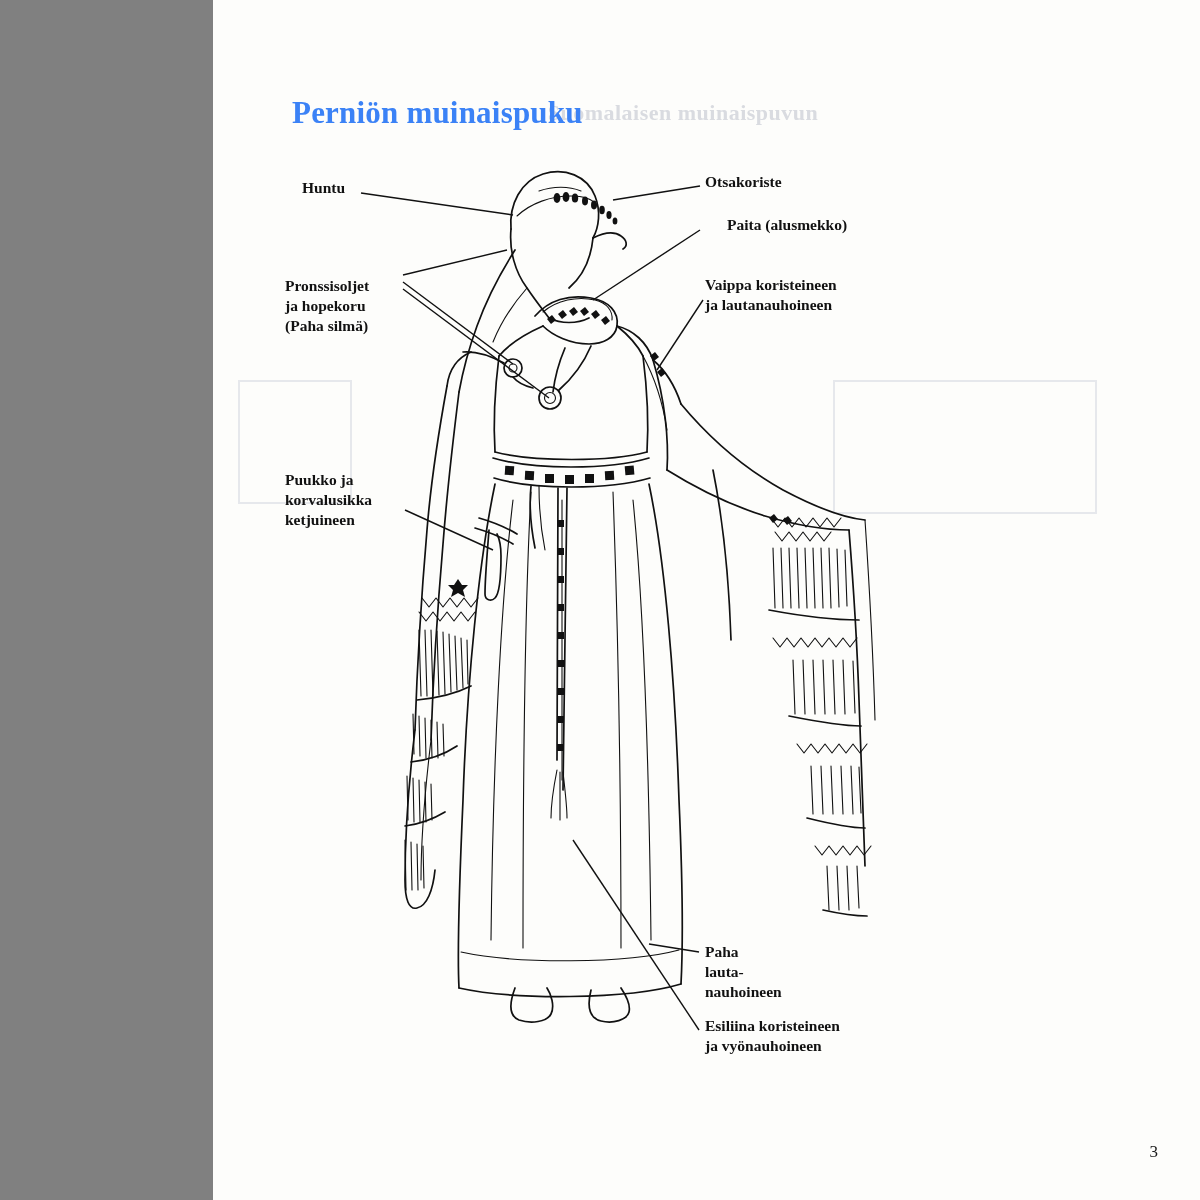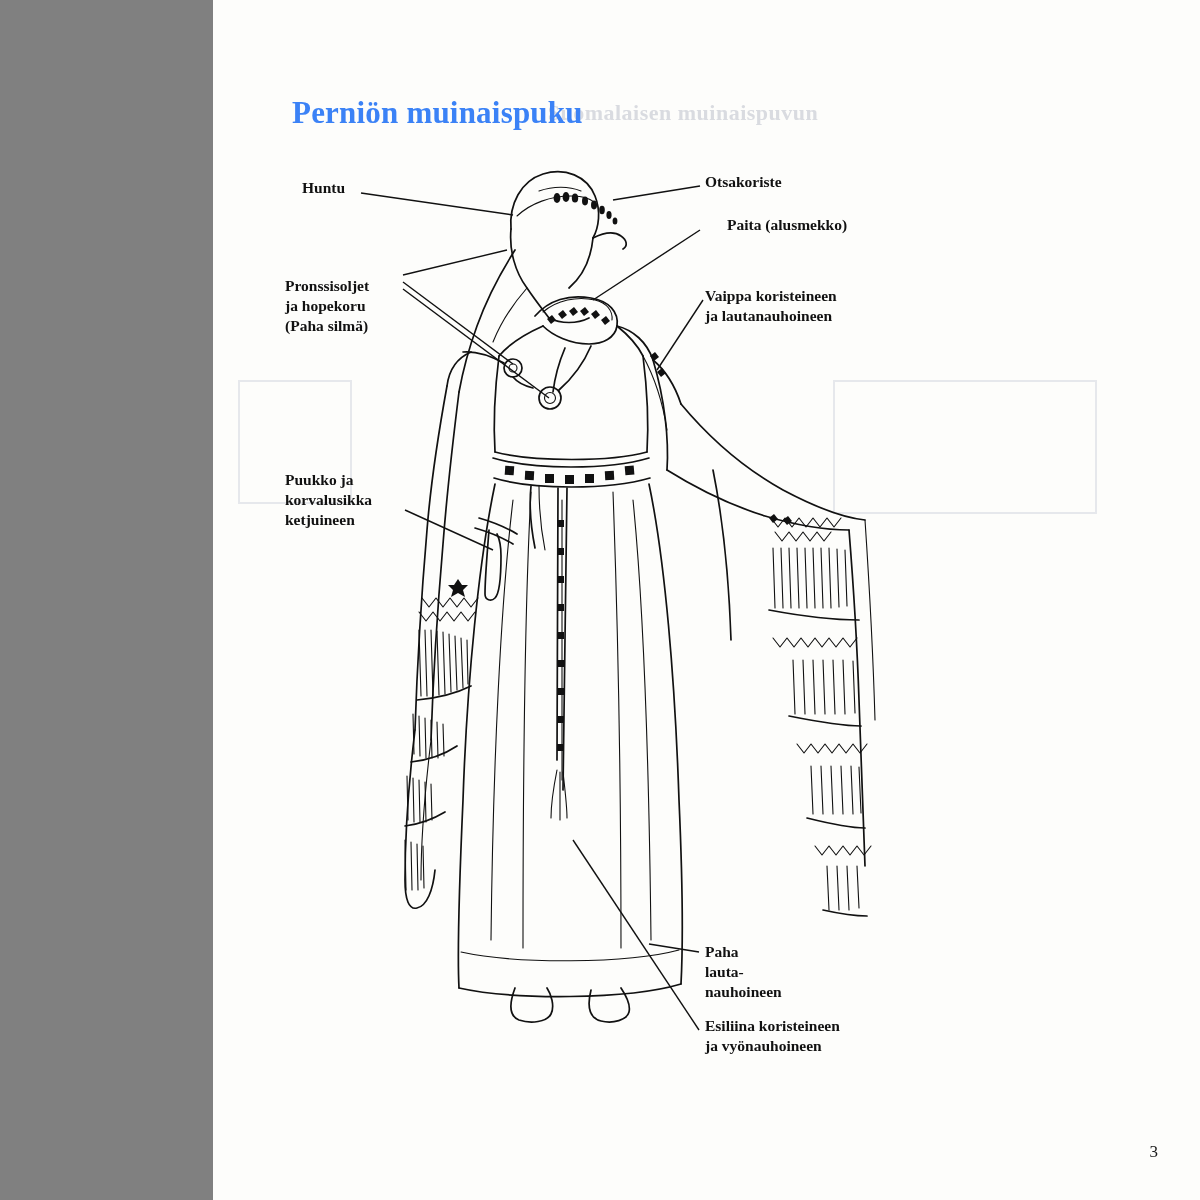--- a/index.html
+++ b/index.html
@@ -262,21 +262,21 @@
 
   <div class="label" style="left:72px; top:178px;margin-left:17px;">Huntu</div>
   <div class="label" style="left:72px; top:252px;margin-top:24px;">Pronssisoljet
 ja hopekoru
 (Paha silmä)</div>
   <div class="label" style="left:72px; top:470px;">Puukko ja
 korvalusikka
 ketjuineen</div>
   <div class="label" style="left:492px; top:172px;">Otsakoriste</div>
   <div class="label" style="left:492px; top:215px;margin-left:22px;">Paita (alusmekko)</div>
-  <div class="label" style="left:492px; top:275px;margin-top:11px;">Vaippa koristeineen
+  <div class="label" style="left:492px; top:275px;">Vaippa koristeineen
 ja lautanauhoineen</div>
   <div class="label" style="left:492px; top:942px;">Paha
 lauta-
 nauhoineen</div>
   <div class="label" style="left:492px; top:1016px;">Esiliina koristeineen
 ja vyönauhoineen</div>
 
   <div id="page-number">3</div>
 </div>
 

